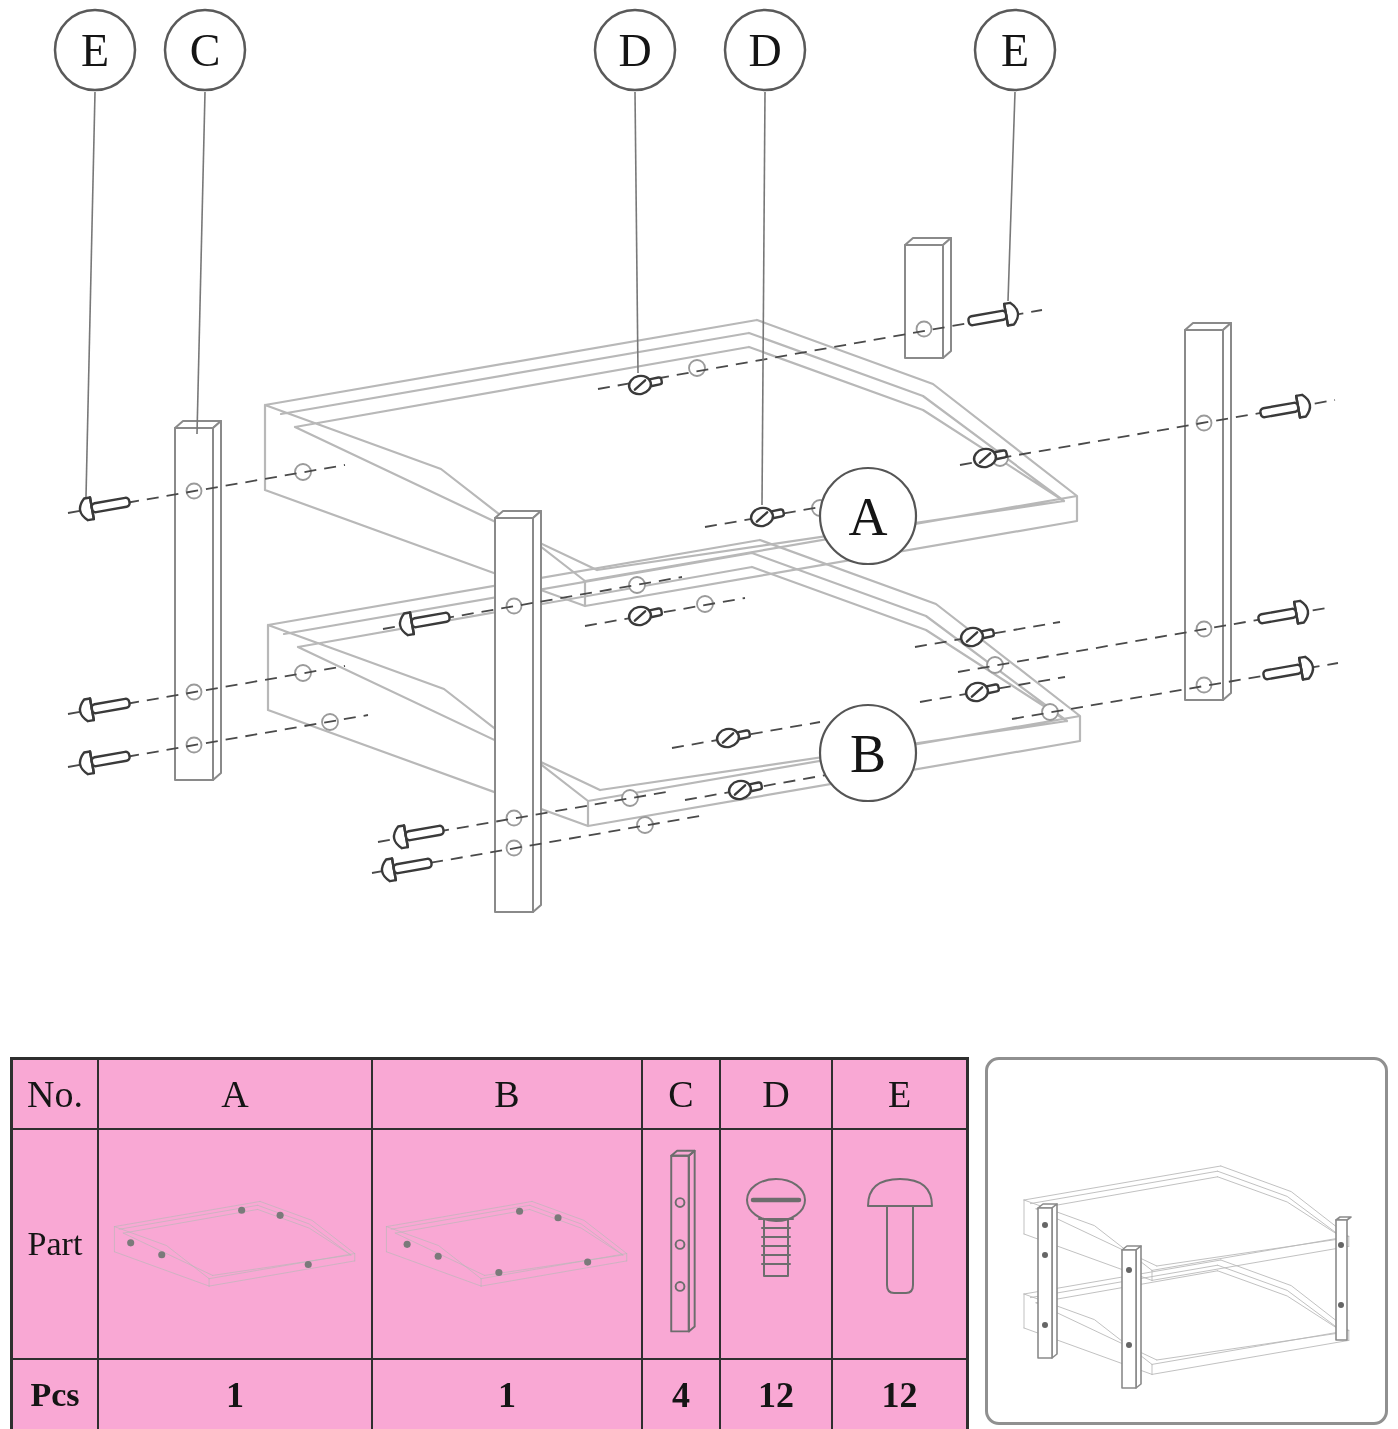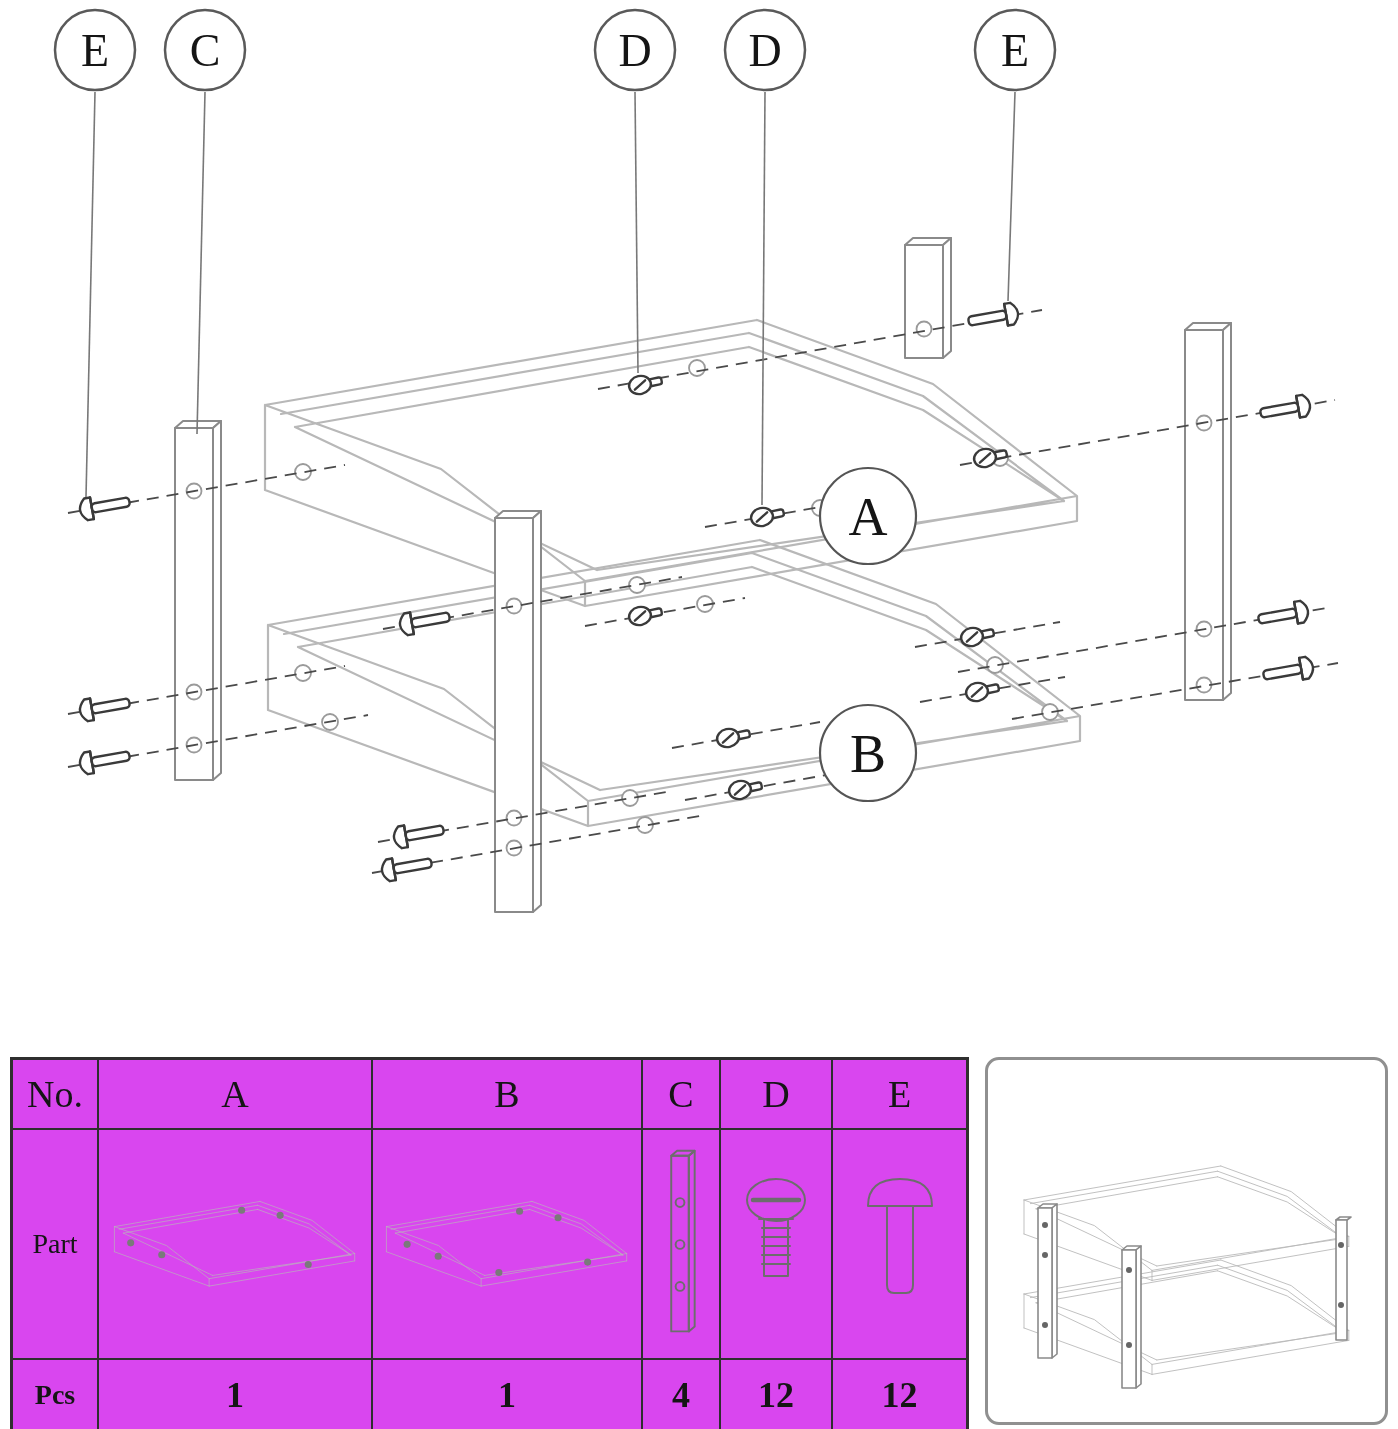--- a/index.html
+++ b/index.html
@@ -19,25 +19,25 @@
   .biglabel circle{fill:#fff;stroke:#555;stroke-width:2.2;}
   .biglabel text{font-size:54px;text-anchor:middle;}
   .hw{fill:#ffffff;stroke:#3a3a3a;stroke-width:2.4;stroke-linejoin:round;stroke-linecap:round;}
 
   
   .parts-table{position:absolute;left:10px;top:1057px;display:grid;
      grid-template-columns:86px 274px 270px 78px 112px 133px;
      grid-template-rows:70px 230px 70px;
      border:3px solid #2f2f2f;background:#fff;box-sizing:content-box;}
   .cell{border-right:2px solid #2f2f2f;border-bottom:2px solid #2f2f2f;
-     display:flex;align-items:center;justify-content:center;background:#d946ef;}
+     display:flex;align-items:center;justify-content:center;background:#f9a8d4;}
   .cell.last-col{border-right:none;}
   .cell.last-row{border-bottom:none;font-weight:bold;}
   .th{font-size:38px;}
-  .rowlab{font-size:28px;text-align:center;}
+  .rowlab{font-size:34px;text-align:center;}
   .pcs{font-size:36px;}
   .icon-line{fill:none;stroke:#6d6d6d;stroke-width:2;stroke-linejoin:round;stroke-linecap:round;}
   .dot{fill:#7a7a7a;stroke:none;}
 
   
   .inset{position:absolute;left:985px;top:1057px;width:403px;height:368px;
      border:3px solid #909090;border-radius:14px;box-sizing:border-box;background:#fff;}
   .inset svg{display:block;width:100%;height:100%;}
   .mini-rail{fill:#fff;stroke:#8a8a8a;stroke-width:1.6;stroke-linejoin:round;}
   .mini-dot{fill:#666;stroke:none;}

